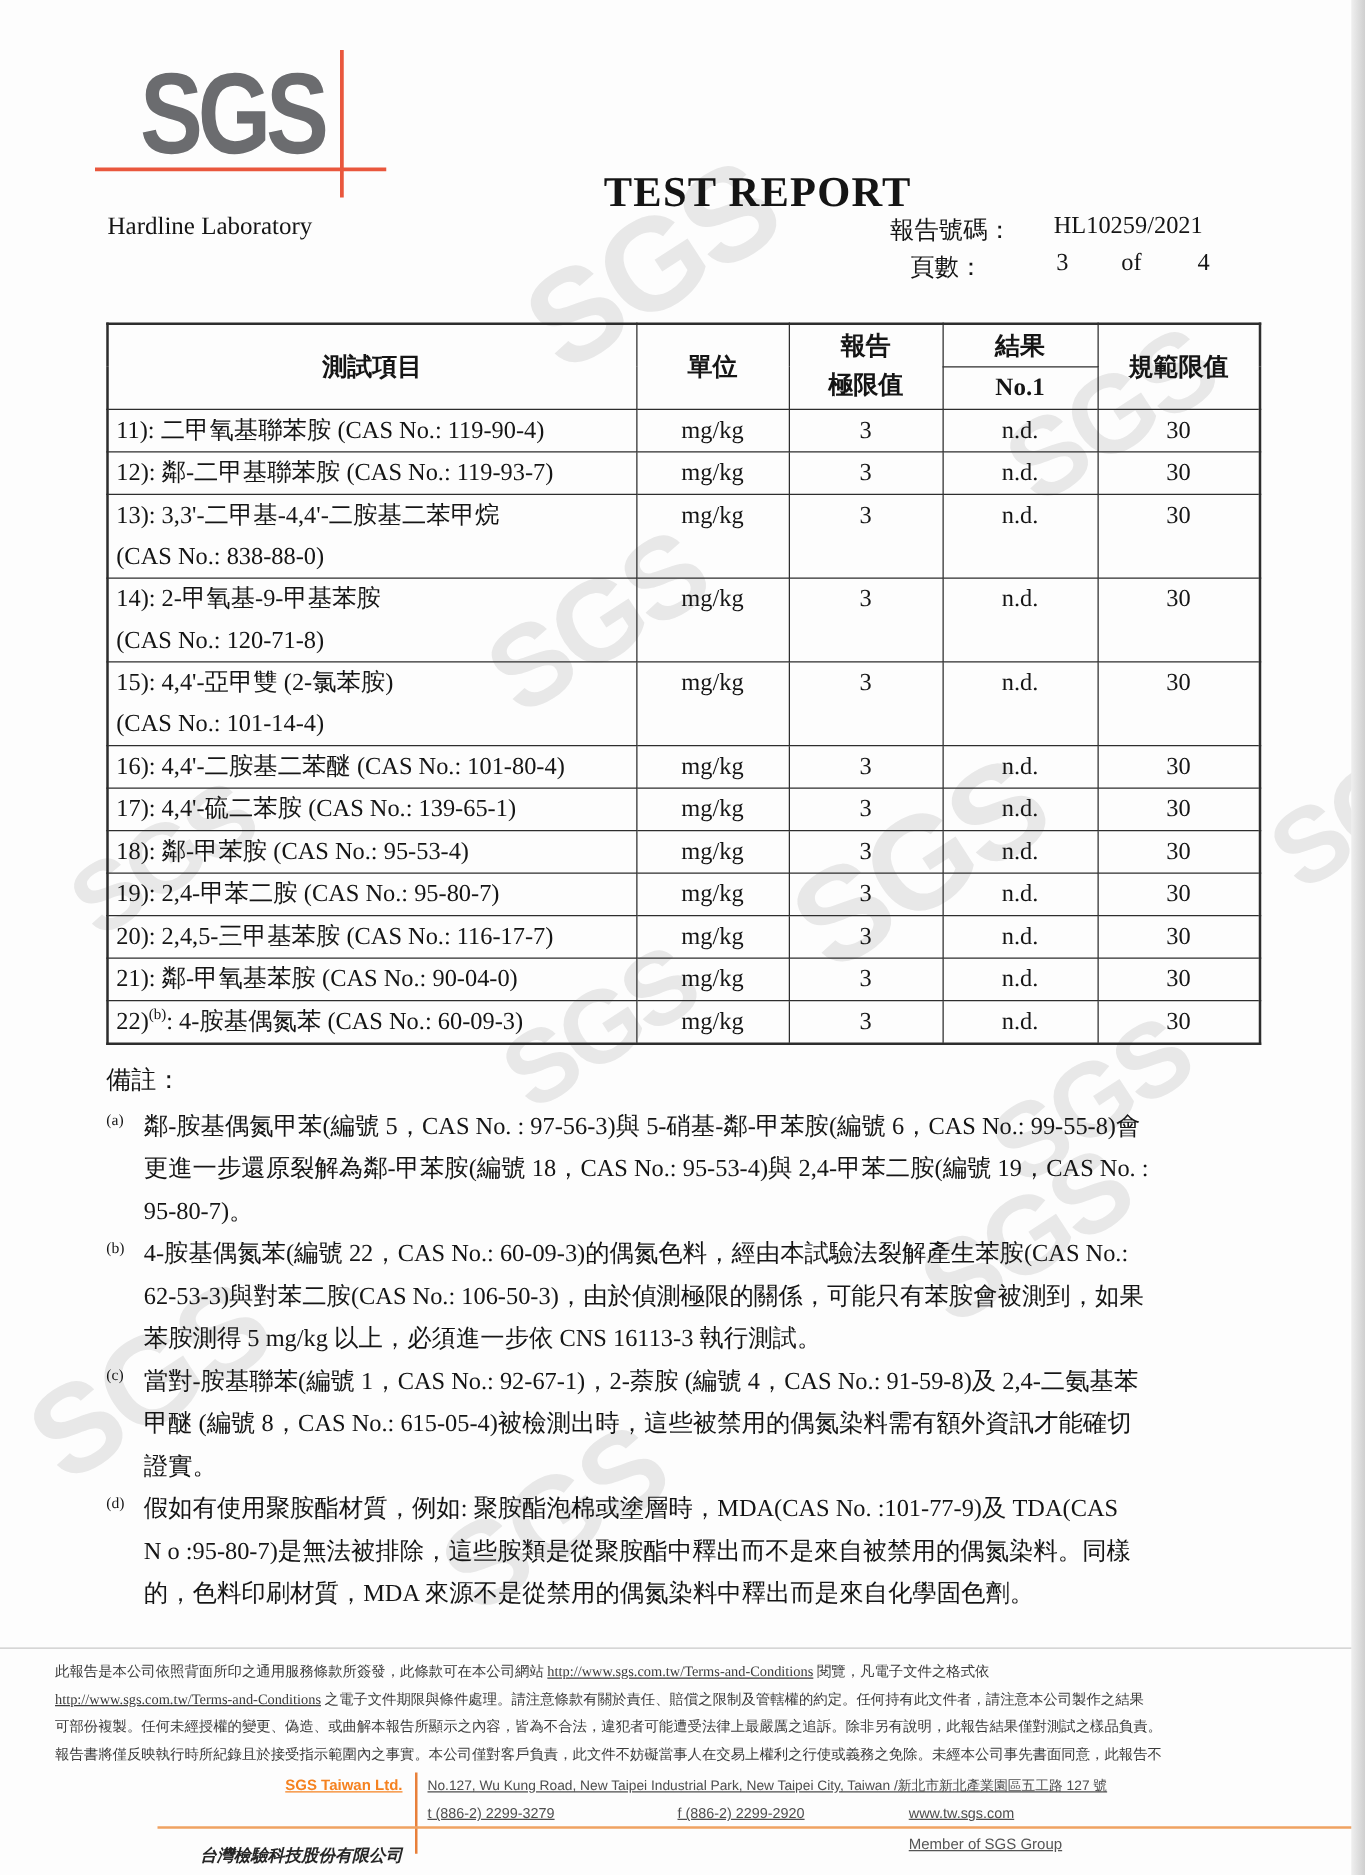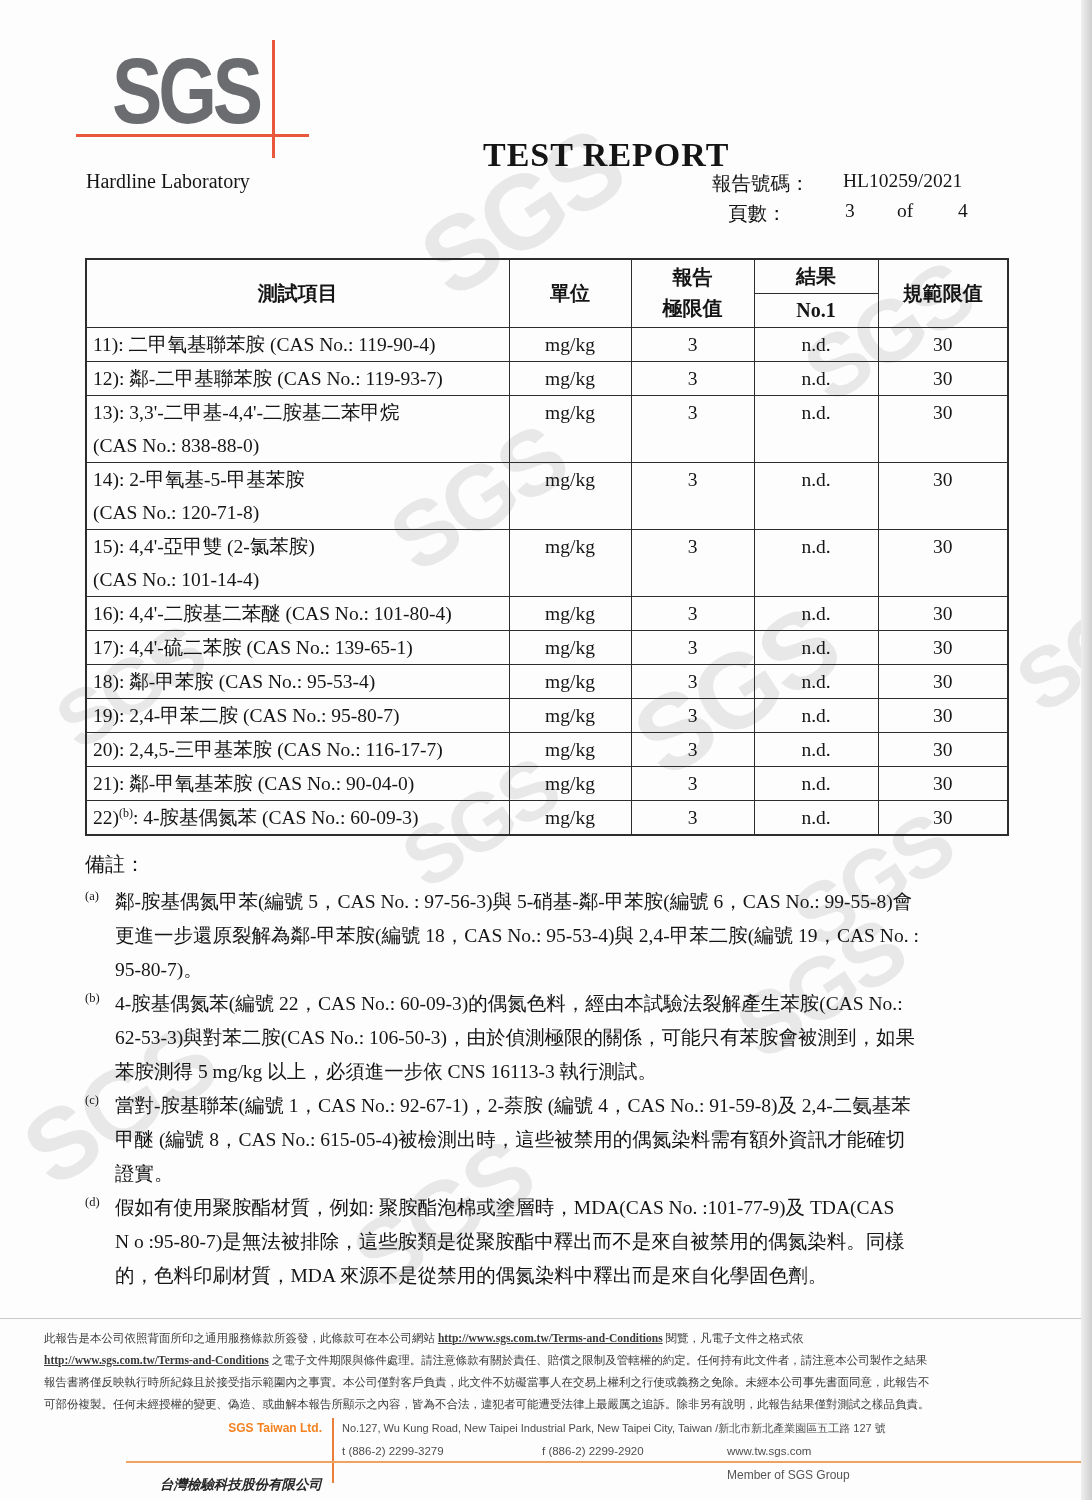--- a/index.html
+++ b/index.html
@@ -34,22 +34,22 @@
   .notes{position:absolute;left:85px;top:845px;z-index:1;font-size:19.5px;}
   .notes-heading{height:40px;line-height:38px;font-size:20px;}
   .note{display:flex;}
   .marker{width:30px;flex:none;font-size:12.5px;padding-top:4px;}
   .nbody{line-height:34px;white-space:nowrap;}
   
   .top-divider{position:absolute;left:0;top:1318px;width:1092px;height:1px;background:#c9c9c9;z-index:1;}
   .disclaimer{position:absolute;left:44px;top:1327px;width:1014px;font-size:11.5px;line-height:22px;
       color:#3b3b3b;z-index:1;}
   .dline{white-space:nowrap;}
-  .dlink{font-weight:bold;text-decoration:underline;}
-  .sans{font-family:"Liberation Sans","DejaVu Sans",sans-serif;}
+  .dlink{font-weight:normal;text-decoration:underline;}
+  .sans{font-family:"Liberation Sans","DejaVu Sans",sans-serif;text-decoration:underline;}
   .f-en{position:absolute;left:60px;top:1421px;width:262px;text-align:right;font-size:12px;
       font-weight:bold;color:#f58220;z-index:1;}
   .f-zh{position:absolute;left:60px;top:1476px;width:262px;text-align:right;font-size:13.5px;
       font-weight:bold;font-style:italic;color:#262626;z-index:1;}
   .f-vline{position:absolute;left:332px;top:1418px;width:2px;height:65px;background:#e8803a;z-index:1;}
   .f-address{position:absolute;left:342px;top:1421px;font-size:11px;color:#4d4d4d;white-space:nowrap;z-index:1;}
   .f-tel{position:absolute;left:342px;top:1445px;font-size:11.5px;color:#4d4d4d;z-index:1;}
   .f-fax{position:absolute;left:542px;top:1445px;font-size:11.5px;color:#4d4d4d;z-index:1;}
   .f-web{position:absolute;left:727px;top:1445px;font-size:11.5px;color:#4d4d4d;z-index:1;}
   .f-hline{position:absolute;left:126px;top:1461px;width:966px;height:2px;background:#efa262;z-index:1;}
@@ -134,21 +134,21 @@
             <div class="ln"><span>13): 3,3'-二甲基-4,4'-二胺基二苯甲烷</span></div>
             <div class="ln">(CAS No.: 838-88-0)</div>
           </td>
           <td class="val">mg/kg</td>
           <td class="val">3</td>
           <td class="val">n.d.</td>
           <td class="val">30</td>
         </tr>
         <tr class="double">
           <td class="item">
-            <div class="ln"><span>14): 2-甲氧基-5-甲基苯胺</span></div>
+            <div class="ln"><span>14): 2-甲氧基-9-甲基苯胺</span></div>
             <div class="ln">(CAS No.: 120-71-8)</div>
           </td>
           <td class="val">mg/kg</td>
           <td class="val">3</td>
           <td class="val">n.d.</td>
           <td class="val">30</td>
         </tr>
         <tr class="double">
           <td class="item">
             <div class="ln"><span>15): 4,4'-亞甲雙 (2-氯苯胺)</span></div>
@@ -260,22 +260,22 @@
             <div>的，色料印刷材質，MDA 來源不是從禁用的偶氮染料中釋出而是來自化學固色劑。</div>
           </div>
         </div>
       </div>
   </div>
 
   <div class="top-divider"></div>
   <div class="disclaimer" id="disclaimer-lines">
       <div class="dline"><span>此報告是本公司依照背面所印之通用服務條款所簽發，此條款可在本公司網站 </span><span class="dlink">http://www.sgs.com.tw/Terms-and-Conditions</span><span> 閱覽，凡電子文件之格式依</span></div>
       <div class="dline"><span class="dlink">http://www.sgs.com.tw/Terms-and-Conditions</span><span> 之電子文件期限與條件處理。請注意條款有關於責任、賠償之限制及管轄權的約定。任何持有此文件者，請注意本公司製作之結果</span></div>
+      <div class="dline"><span>可部份複製。任何未經授權的變更、偽造、或曲解本報告所顯示之內容，皆為不合法，違犯者可能遭受法律上最嚴厲之追訴。除非另有說明，此報告結果僅對測試之樣品負責。</span></div>
       <div class="dline"><span>報告書將僅反映執行時所紀錄且於接受指示範圍內之事實。本公司僅對客戶負責，此文件不妨礙當事人在交易上權利之行使或義務之免除。未經本公司事先書面同意，此報告不</span></div>
-      <div class="dline"><span>可部份複製。任何未經授權的變更、偽造、或曲解本報告所顯示之內容，皆為不合法，違犯者可能遭受法律上最嚴厲之追訴。除非另有說明，此報告結果僅對測試之樣品負責。</span></div>
     </div>
 
   <div class="f-en sans">SGS Taiwan Ltd.</div>
   <div class="f-zh">台灣檢驗科技股份有限公司</div>
   <div class="f-vline"></div>
   <div class="f-address sans">No.127, Wu Kung Road, New Taipei Industrial Park, New Taipei City, Taiwan /新北市新北產業園區五工路 127 號</div>
   <div class="f-tel sans">t (886-2) 2299-3279</div>
   <div class="f-fax sans">f (886-2) 2299-2920</div>
   <div class="f-web sans">www.tw.sgs.com</div>
   <div class="f-hline"></div>

